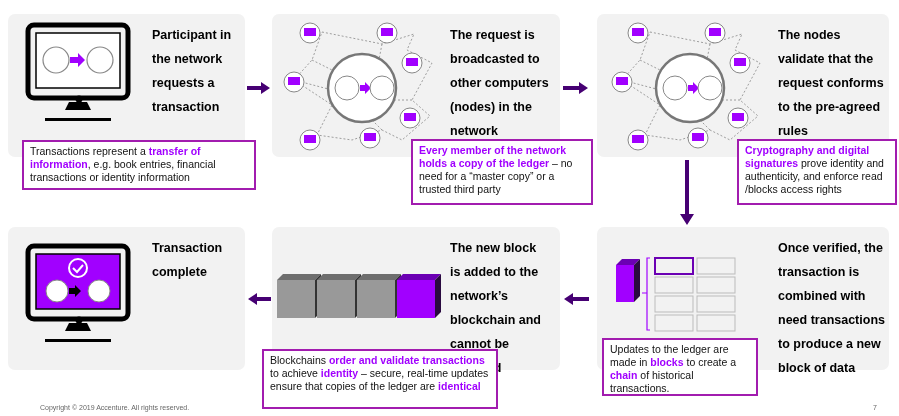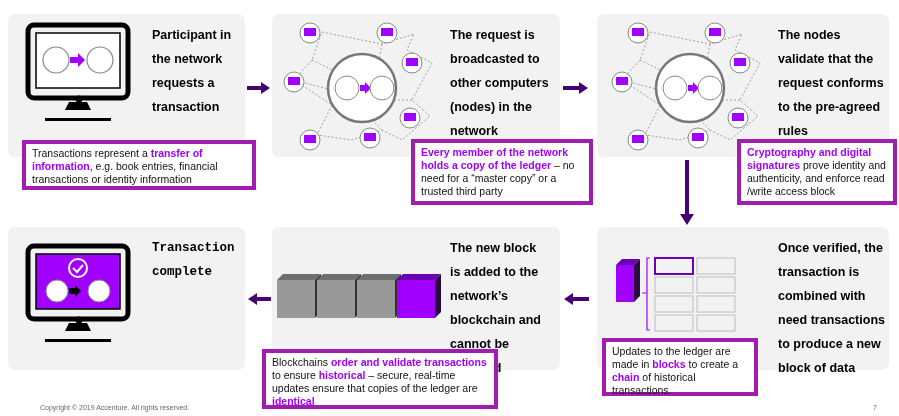--- a/index.html
+++ b/index.html
@@ -1,19 +1,19 @@
 <!DOCTYPE html>
 <html><head>
 <meta charset="utf-8">
 <style>
   html,body{margin:0;padding:0;background:#ffffff;}
   body{width:899px;height:416px;position:relative;overflow:hidden;font-family:"Liberation Sans",sans-serif;}
   .panel{position:absolute;background:#f2f2f2;border-radius:7px;}
   .title{position:absolute;font-weight:bold;font-size:12.5px;line-height:24px;color:#000;}
-  .note{position:absolute;background:#fff;border:4px solid #a21caf;font-size:10.5px;line-height:13px;color:#111;padding:3px 6px;box-sizing:border-box;}
+  .note{position:absolute;background:#fff;border:2px solid #a21caf;font-size:10.5px;line-height:13px;color:#111;padding:3px 6px;box-sizing:border-box;}
   .hl{color:#a100ff;font-weight:bold;}
   .arrow{position:absolute;}
   .footer{position:absolute;font-size:7px;color:#666;}
   svg{overflow:visible;}
 </style>
 </head>
 <body>
 
 <div class="panel" style="left:8px;top:14px;width:237px;height:143px;"></div>
 <svg style="position:absolute;left:25px;top:22px" width="110" height="100">
@@ -98,21 +98,21 @@
       <rect x="99" y="8" width="12" height="8"></rect>
       <rect x="124" y="38" width="12" height="8"></rect>
     <rect x="6" y="57" width="12" height="8"></rect>
       <rect x="122" y="93" width="12" height="8"></rect>
       <rect x="22" y="115" width="12" height="8"></rect>
       <rect x="82" y="113" width="12" height="8"></rect>
   </g>
 </svg>
 <div class="title" style="left:778px;top:23px;width:110px;">The nodes validate that the request conforms to the pre-agreed rules</div>
 <div class="note" style="left:737px;top:139px;width:160px;height:66px;">
-  <span class="hl">Cryptography and digital signatures</span><span> prove identity and authenticity, and enforce read /write access block</span>
+  <span class="hl">Cryptography and digital signatures</span><span> prove identity and authenticity, and enforce read /blocks access rights</span>
 </div>
 
 <svg class="arrow" style="left:680px;top:160px" width="14" height="66">
     <path d="M5 0 h4 v54 h5 l-7 11 l-7 -11 h5z" fill="#460073"></path>
   </svg>
 
 <div class="panel" style="left:597px;top:227px;width:292px;height:143px;"></div>
 <svg style="position:absolute;left:612px;top:255px" width="165" height="80">
   <path d="M4 10 L10 4 L28 4 L22 10Z" fill="#6b00b3"></path>
   <rect x="4" y="10" width="18" height="37" fill="#a100ff"></rect>
@@ -151,36 +151,36 @@
     <path d="M82 8 L88 2 L126 2 L120 8Z" fill="#6e6e6e"></path>
       <rect x="82" y="8" width="38" height="38" fill="#999"></rect>
       <path d="M120 8 L126 2 L126 40 L120 46Z" fill="#333"></path>
     <path d="M122 8 L128 2 L166 2 L160 8Z" fill="#6b00b3"></path>
       <rect x="122" y="8" width="38" height="38" fill="#a100ff"></rect>
       <path d="M160 8 L166 2 L166 40 L160 46Z" fill="#2a0a40"></path>
   </g>
 </svg>
 <div class="title" style="left:450px;top:236px;width:100px;">The new block is added to the network’s blockchain and cannot be changed</div>
 <div class="note" style="left:262px;top:349px;width:236px;height:60px;">
-  <span>Blockchains </span><span class="hl">order and validate transactions</span><span> to ensure </span><span class="hl">historical</span><span> – secure, real-time updates ensure that copies of the ledger are </span><span class="hl">identical</span>
+  <span>Blockchains </span><span class="hl">order and validate transactions</span><span> to achieve </span><span class="hl">identity</span><span> – secure, real-time updates ensure that copies of the ledger are </span><span class="hl">identical</span>
 </div>
 
 <svg class="arrow" style="left:247px;top:293px" width="24" height="12">
     <path d="M24 4 h-14 v-4 l-9 6 l9 6 v-4 h14z" fill="#460073"></path>
   </svg>
 
 <div class="panel" style="left:8px;top:227px;width:237px;height:143px;"></div>
 <svg style="position:absolute;left:25px;top:243px" width="110" height="100">
   <rect x="3" y="3" width="100" height="73" rx="6" fill="none" stroke="#000" stroke-width="5"></rect>
   <rect x="11" y="11" width="84" height="55" fill="#a100ff" stroke="#000" stroke-width="1.5"></rect>
   <circle cx="54" cy="77" r="3.5" fill="#000"></circle>
   <path d="M40 88 L44 80 L62 80 L66 88 Z" fill="#000"></path>
   <rect x="20" y="96" width="66" height="3" fill="#000"></rect>
   <circle cx="53" cy="25" r="9" fill="none" stroke="#fff" stroke-width="2"></circle>
   <path d="M48 25 l4 4 l6 -7" stroke="#fff" stroke-width="2" fill="none"></path>
   <circle cx="32" cy="48" r="11" fill="#fff" stroke="#888"></circle>
   <path d="M44 45 h6 v-3 l6 6 l-6 6 v-3 h-6z" fill="#000"></path>
   <circle cx="74" cy="48" r="11" fill="#fff" stroke="#888"></circle>
 </svg>
-<div class="title" style="left:152px;top:236px;width:90px;font-family:Liberation Mono, monospace;">Transaction complete</div>
+<div class="title" style="left:152px;top:236px;width:90px;">Transaction complete</div>
 
 <div class="footer" style="left:40px;top:404px;">Copyright © 2019 Accenture. All rights reserved.</div>
 <div class="footer" style="left:873px;top:404px;">7</div>
 
 </body></html>

